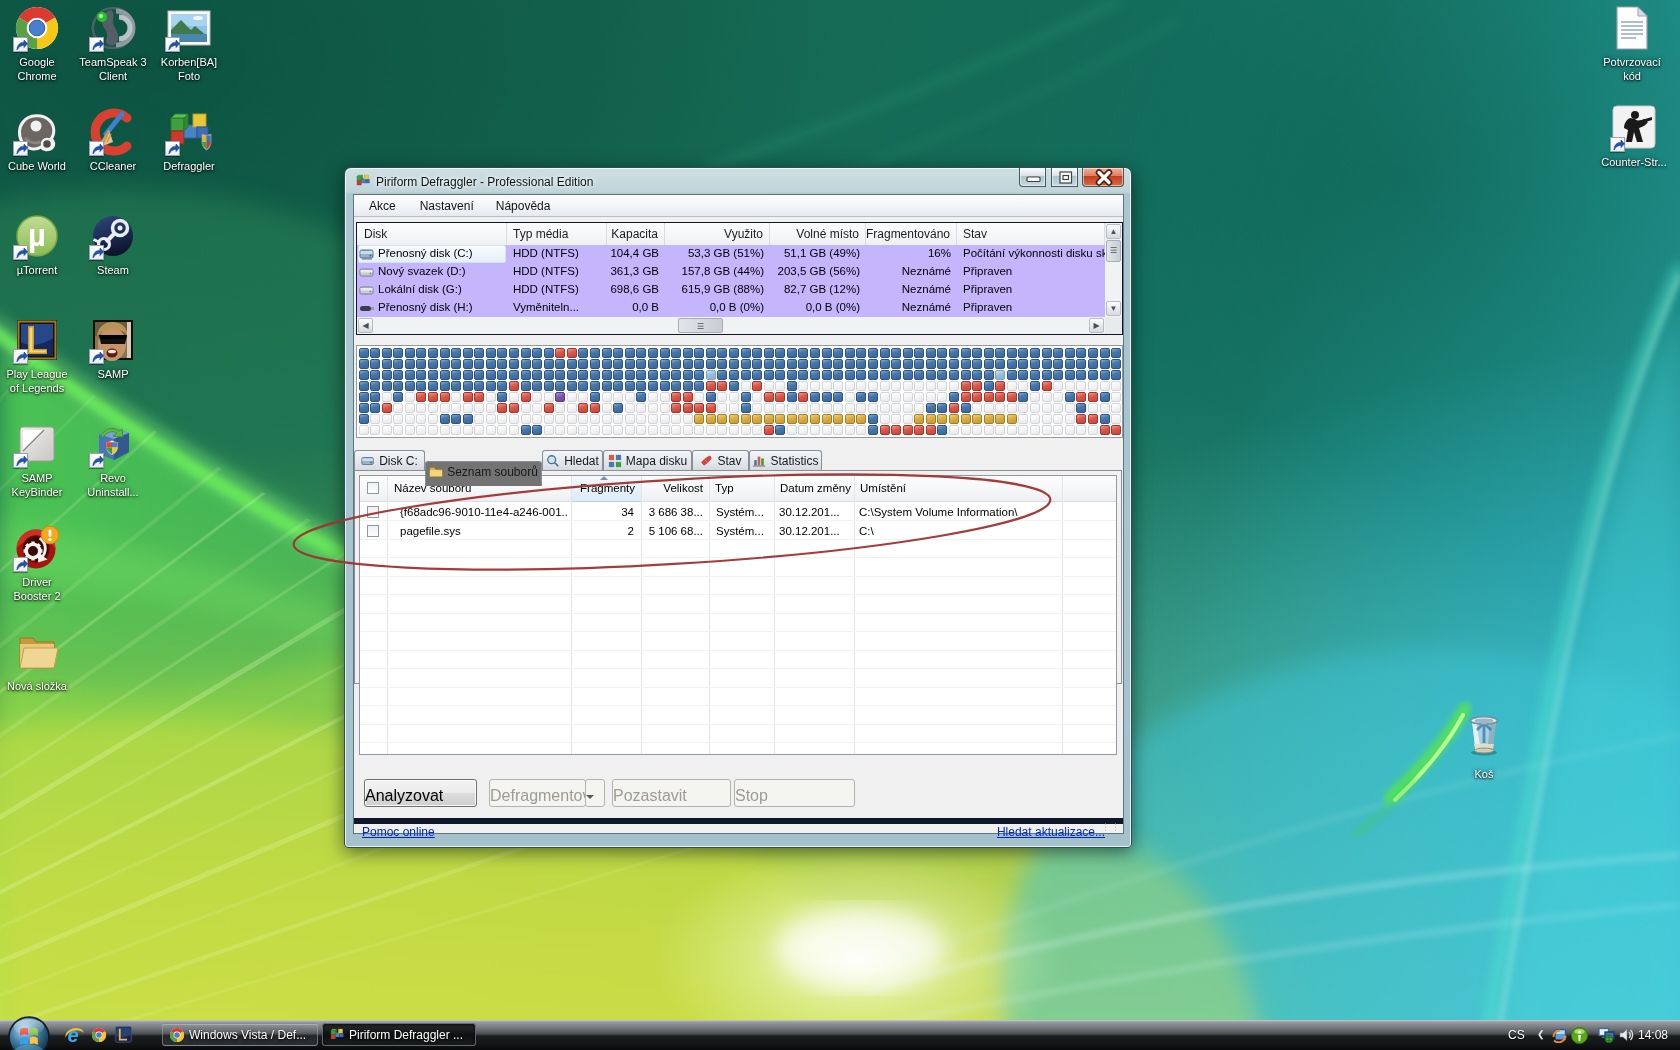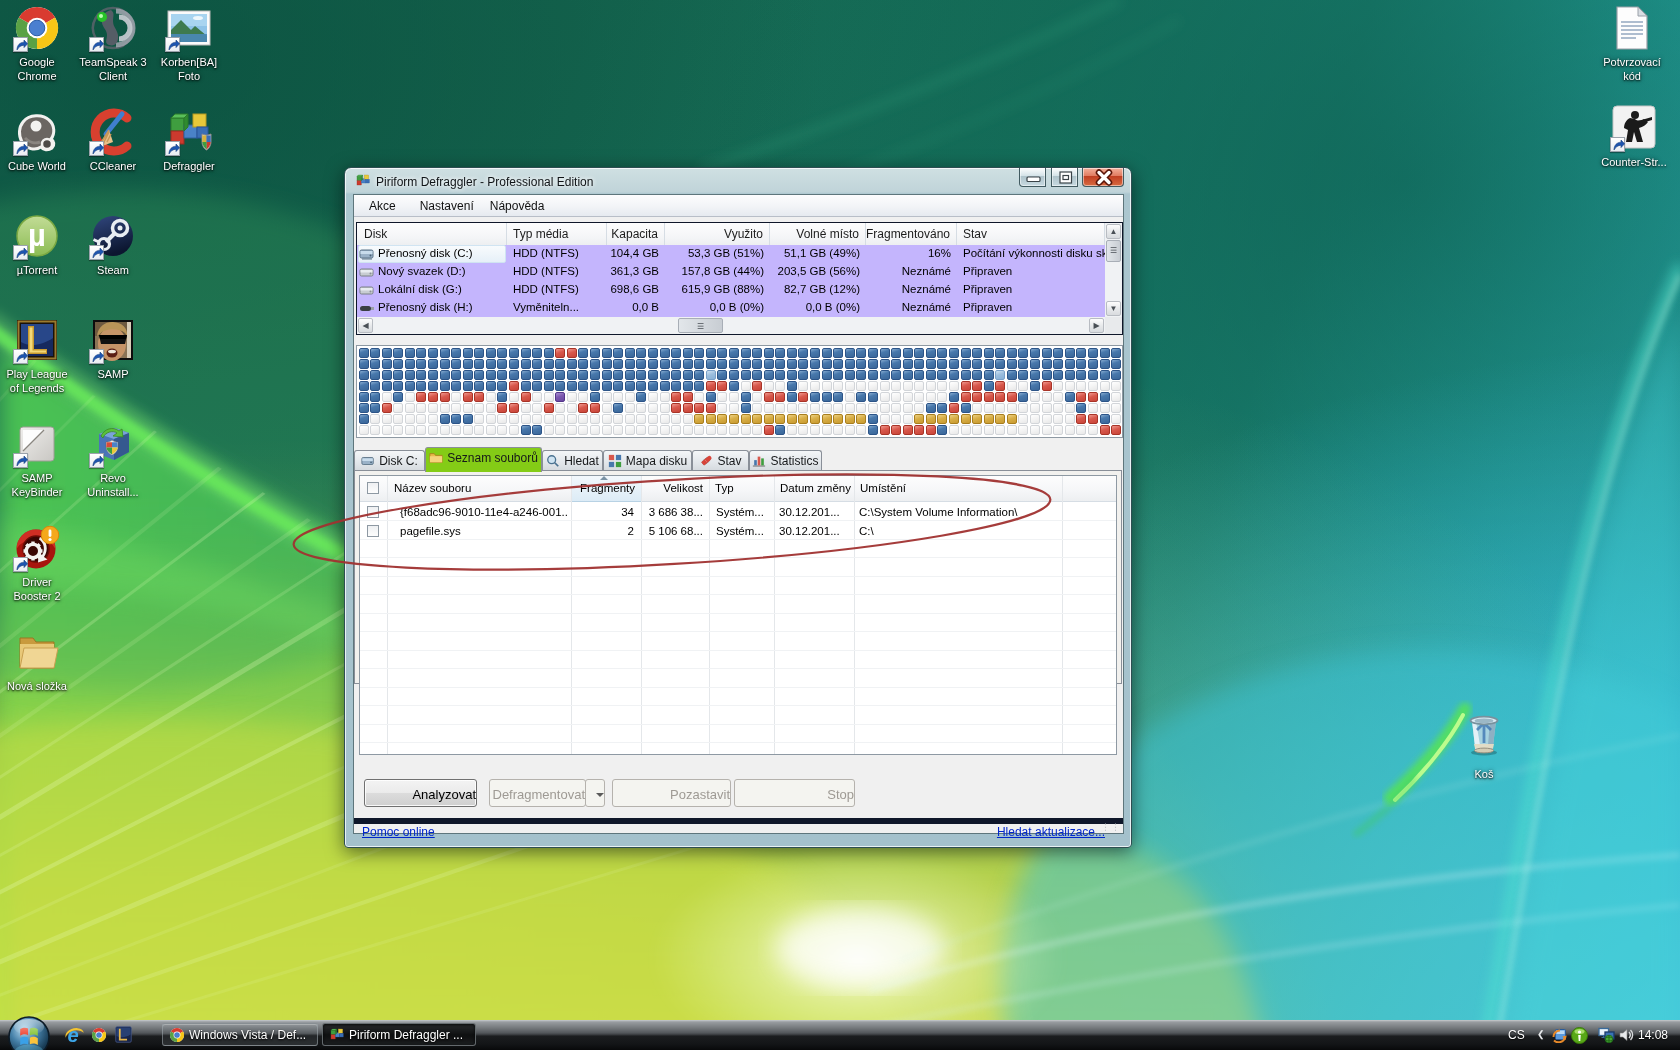--- a/index.html
+++ b/index.html
@@ -33,21 +33,21 @@
 .cb.mm{width:27px}
 .cb.mn{border-radius:0 0 0 4px}
 #menubar{position:absolute;left:0;top:0;width:769px;height:22px;background:linear-gradient(180deg,#fdfdfe,#f2f4f7 55%,#e6eaf0);border-bottom:1px solid #b8bec8;font-size:12px;color:#111}
 #menubar span{display:inline-block;margin-top:4px}
 .hdrcell{position:absolute;top:0;height:22px;font-size:12px;color:#1c1c1c;
  background:linear-gradient(180deg,#fdfdfd,#f5f6f8 60%,#edeff1);border-right:1px solid #d6dde4;padding-top:4px}
 .r{position:absolute;font-size:11.5px;color:#000;white-space:nowrap}
 .ra{text-align:right}
 a.lk{color:#0026cc;text-decoration:underline;font-size:12px}
 
-.btn{position:absolute;height:28px;border-radius:3px;font-size:13px;text-align:right;padding-top:7px}
+.btn{position:absolute;height:28px;border-radius:3px;font-size:16px;text-align:left;padding-top:7px}
 .btn.en{border:1px solid #707070;color:#000;background:linear-gradient(180deg,#f3f3f3,#ebebeb 48%,#dcdcdc 50%,#cfcfcf);box-shadow:inset 0 0 0 1px rgba(255,255,255,.85)}
 .btn.dis{border:1px solid #b5b2ad;color:#9e9a94;background:#f4f4f0}
 
 #tb{position:absolute;left:0;top:1020px;width:1680px;height:30px;
  background:linear-gradient(180deg,#c8cccf 0,#989ca0 2px,#74787c 8px,#52565a 13px,#34373a 15px,#1b1d1f 16px,#131517 24px,#08090a 30px)}
 #tb .txt{color:#fff;font-size:12px;text-shadow:0 1px 1px rgba(0,0,0,.8)}
 .tbbtn{position:absolute;top:3px;height:23px;border-radius:3px;border:1px solid rgba(160,170,175,.55);
  background:linear-gradient(180deg,rgba(150,156,160,.55),rgba(90,95,99,.5) 48%,rgba(40,43,46,.55) 52%,rgba(70,75,78,.5));
  box-shadow:inset 0 1px 0 rgba(255,255,255,.25);color:#fff;font-size:12px}
 .tbbtn.act{background:linear-gradient(180deg,rgba(30,32,34,.9),rgba(12,13,14,.92) 50%,rgba(28,30,32,.9));box-shadow:inset 0 1px 3px rgba(0,0,0,.8)}
@@ -431,21 +431,21 @@
 .mb.kb{background:linear-gradient(160deg,#86abd0,#4878ac 38%,#3a6698);border-color:#2c5488}
 .mb.kr{background:linear-gradient(160deg,#f0988e,#d8584c 45%,#c84438);border-color:#a83428}
 .mb.kw{background:linear-gradient(160deg,#ffffff,#f4f4f4 50%,#e8e8e8);border-color:#d2d5d9}
 .mb.ky{background:linear-gradient(160deg,#eed284,#d8ae46 45%,#c89a30);border-color:#a87e1e}
 .mb.kp{background:linear-gradient(160deg,#a98fd0,#7c58b0 45%,#6a48a0);border-color:#54368a}
 .mb.kl{background:linear-gradient(160deg,#cfe2f2,#9cbede 45%,#88b0d6);border-color:#7aa0c8}
 #dmap{position:absolute;left:2px;top:150px;width:767px;height:93px;background:#fff;border:1px solid #8e99a3;
  display:grid;grid-template-columns:repeat(66,11.58px);grid-auto-rows:11.12px;padding:1.5px 0 0 1.5px;overflow:hidden}
 .tab{position:absolute;top:255px;height:21px;background:linear-gradient(180deg,#f4f6f8,#e2e6ea 60%,#d4d9de);
  border:1px solid #898f98;border-bottom:none;border-radius:3px 3px 0 0;font-size:12px;color:#16181a;text-align:center;padding-top:3px}
-.tab.act{top:252px;height:25px;background:#84cc16;z-index:3}
+.tab.act{top:266px;height:25px;background:#737373;z-index:3}
 .tab svg{vertical-align:-3px;margin-right:4px}
 #grppnl{position:absolute;left:0;top:275px;width:768px;height:214px;background:#f2f1ee;border:1px solid #898f98}
 #flist{position:absolute;left:4px;top:4px;width:758px;height:280px;background:#fff;border:1px solid #8e99a3;overflow:hidden}
 .fl-col{position:absolute;top:0;bottom:0;border-right:1px solid #e4e7ea}
 .fl-hline{position:absolute;left:0;right:0;height:1px;background:#f0f2f4}
 .fcell{position:absolute;font-size:11.5px;color:#000;white-space:nowrap;overflow:hidden}
 .cbx{position:absolute;width:12px;height:12px;border:1px solid #8e99a3;background:linear-gradient(180deg,#eef0f2,#fdfdfd)}
 #statbar{position:absolute;left:0;bottom:0;width:769px;height:15px;border-top:6px solid #0f172a;background:#f0f0f0}
 .vscr{position:absolute;width:17px;background:#f0f2f4}
 .scrbtn{position:absolute;width:15px;height:15px;background:linear-gradient(180deg,#fdfdfd,#e8eaec 50%,#d8dbde);border:1px solid #b8bcc2;border-radius:2px;font-size:8px;color:#4a5056;text-align:center;line-height:14px}
@@ -474,21 +474,21 @@
           <rect x="11" y="7.5" width="5.5" height="4" fill="#fff" stroke="#3a4348" stroke-width="1.2"></rect>
         </svg></span>
 <span class="cb close"><svg width="42" height="19">
           <g transform="translate(21,9.5)">
             <path d="M-5,-5 L5,5 M-5,5 L5,-5" stroke="#5a1408" stroke-width="6.5" stroke-linecap="round"></path>
             <path d="M-5,-5 L5,5 M-5,5 L5,-5" stroke="#fff" stroke-width="3.4" stroke-linecap="round"></path>
           </g>
         </svg></span>
 </div>
     <div id="client">
-      <div id="menubar"><span style="margin-left:15px">Akce</span><span style="margin-left:24px">Nastavení</span><span style="margin-left:16px">Nápověda</span></div>
+      <div id="menubar"><span style="margin-left:15px">Akce</span><span style="margin-left:24px">Nastavení</span><span style="margin-left:22px">Nápověda</span></div>
       <div style="position:absolute;left:2px;top:27px;width:767px;height:113px;background:#c4b5fd;border:1px solid #0f172a">
         <div class="hdrcell" style="left:0px;width:150px">
           <span style="position:absolute;left:7px;top:4px">Disk</span>
         </div>
         <div class="hdrcell" style="left:150px;width:100px">
           <span style="position:absolute;left:6px;top:4px">Typ média</span>
         </div>
         <div class="hdrcell" style="left:250px;width:58px">
           <span style="position:absolute;right:6px;top:4px">Kapacita</span>
         </div>

